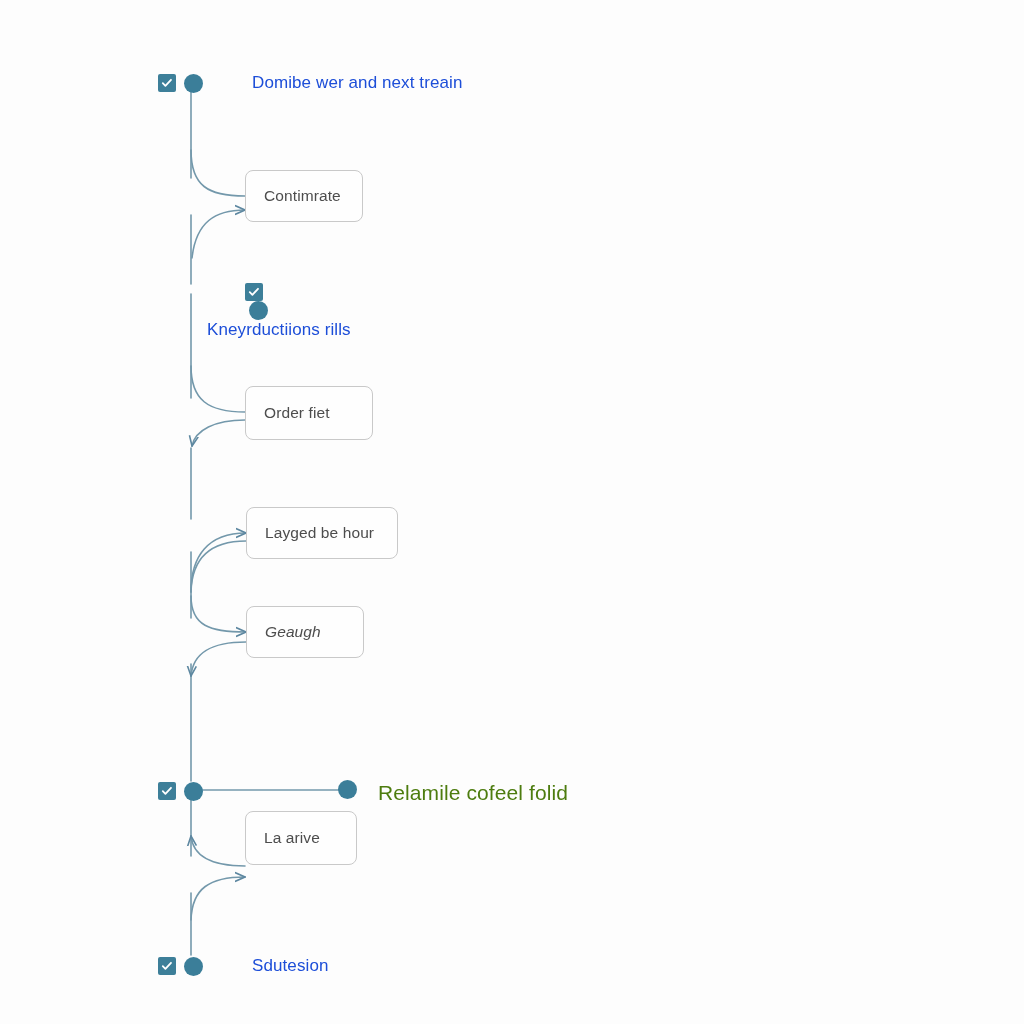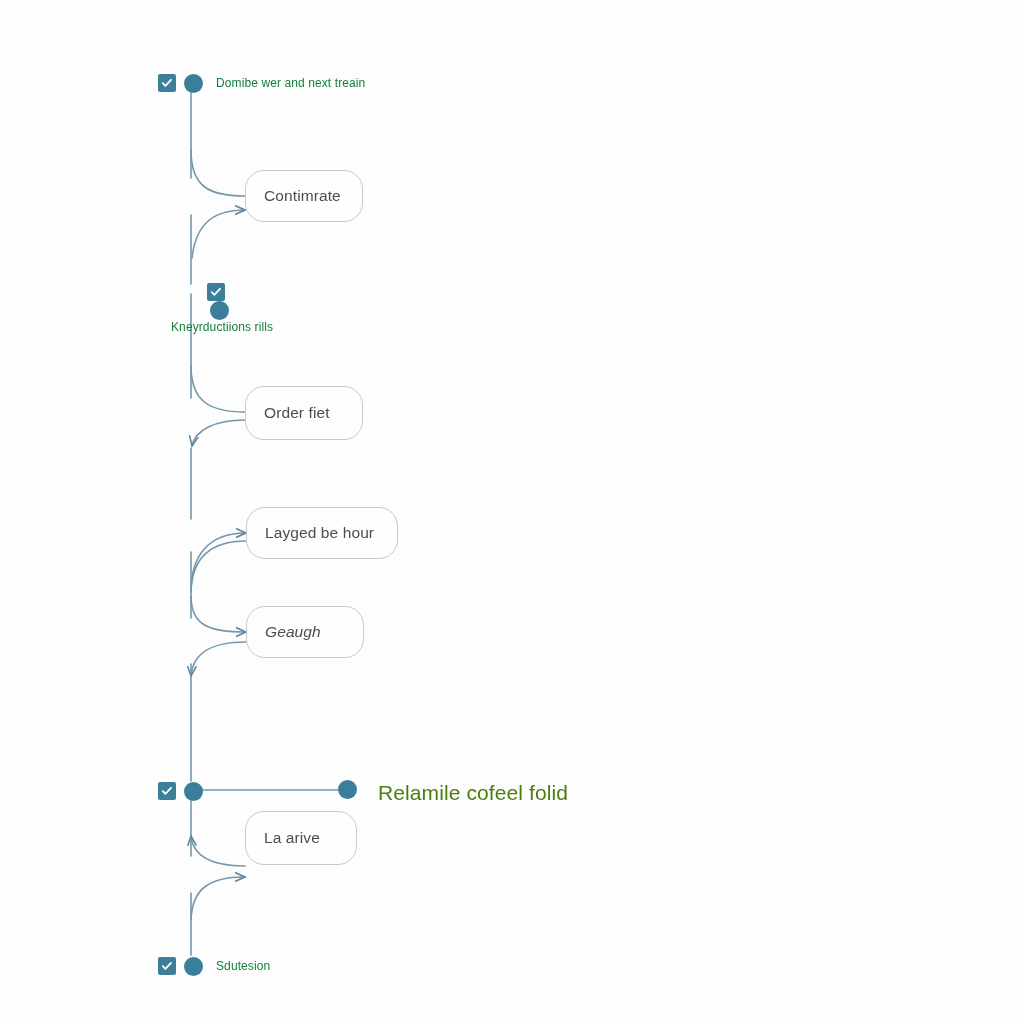--- a/index.html
+++ b/index.html
@@ -49,24 +49,24 @@
   .checkbox svg { display: block; }
   .node-dot {
     width: 19px;
     height: 19px;
     border-radius: 50%;
     background: #3b7e99;
     flex: 0 0 auto;
     margin-left: 8px;
   }
   .milestone-label {
-    font-size: 12px;
-    color: #15803d;
+    font-size: 17px;
+    color: #1d4ed8;
     white-space: nowrap;
-    margin-left: 13px;
+    margin-left: 49px;
     letter-spacing: .1px;
   }
 
   
   .branch-dot {
     position: absolute;
     width: 19px;
     height: 19px;
     border-radius: 50%;
     background: #3b7e99;
@@ -78,21 +78,21 @@
     white-space: nowrap;
     letter-spacing: .1px;
   }
 
   
   .task-box {
     position: absolute;
     box-sizing: border-box;
     background: #fefefe;
     border: 1px solid #c9c9c9;
-    border-radius: 19px;
+    border-radius: 8px;
     display: flex;
     align-items: center;
     padding-left: 18px;
     font-size: 15.5px;
     color: #4d4d4d;
     letter-spacing: .1px;
     white-space: nowrap;
   }
 </style>
 </head>
@@ -189,21 +189,21 @@
     <span class="milestone-label">Sdutesion</span>
   </div>
 
   <div class="branch-dot" style="left:338px; top:780px;"></div>
   <div class="branch-label" style="left:378px; top:781px;">Relamile cofeel folid</div>
 
   <div class="task-box" style="left:245px; top:170px; width:118px; height:52px;">
     <span>Contimrate</span>
   </div>
 
-  <div class="task-box" style="left:245px; top:386px; width:118px; height:54px;">
+  <div class="task-box" style="left:245px; top:386px; width:128px; height:54px;">
     <span>Order fiet</span>
   </div>
 
   <div class="task-box" style="left:246px; top:507px; width:152px; height:52px;">
     <span>Layged be hour</span>
   </div>
 
   <div class="task-box" style="left:246px; top:606px; width:118px; height:52px;font-style:italic;">
     <span>Geaugh</span>
   </div>

